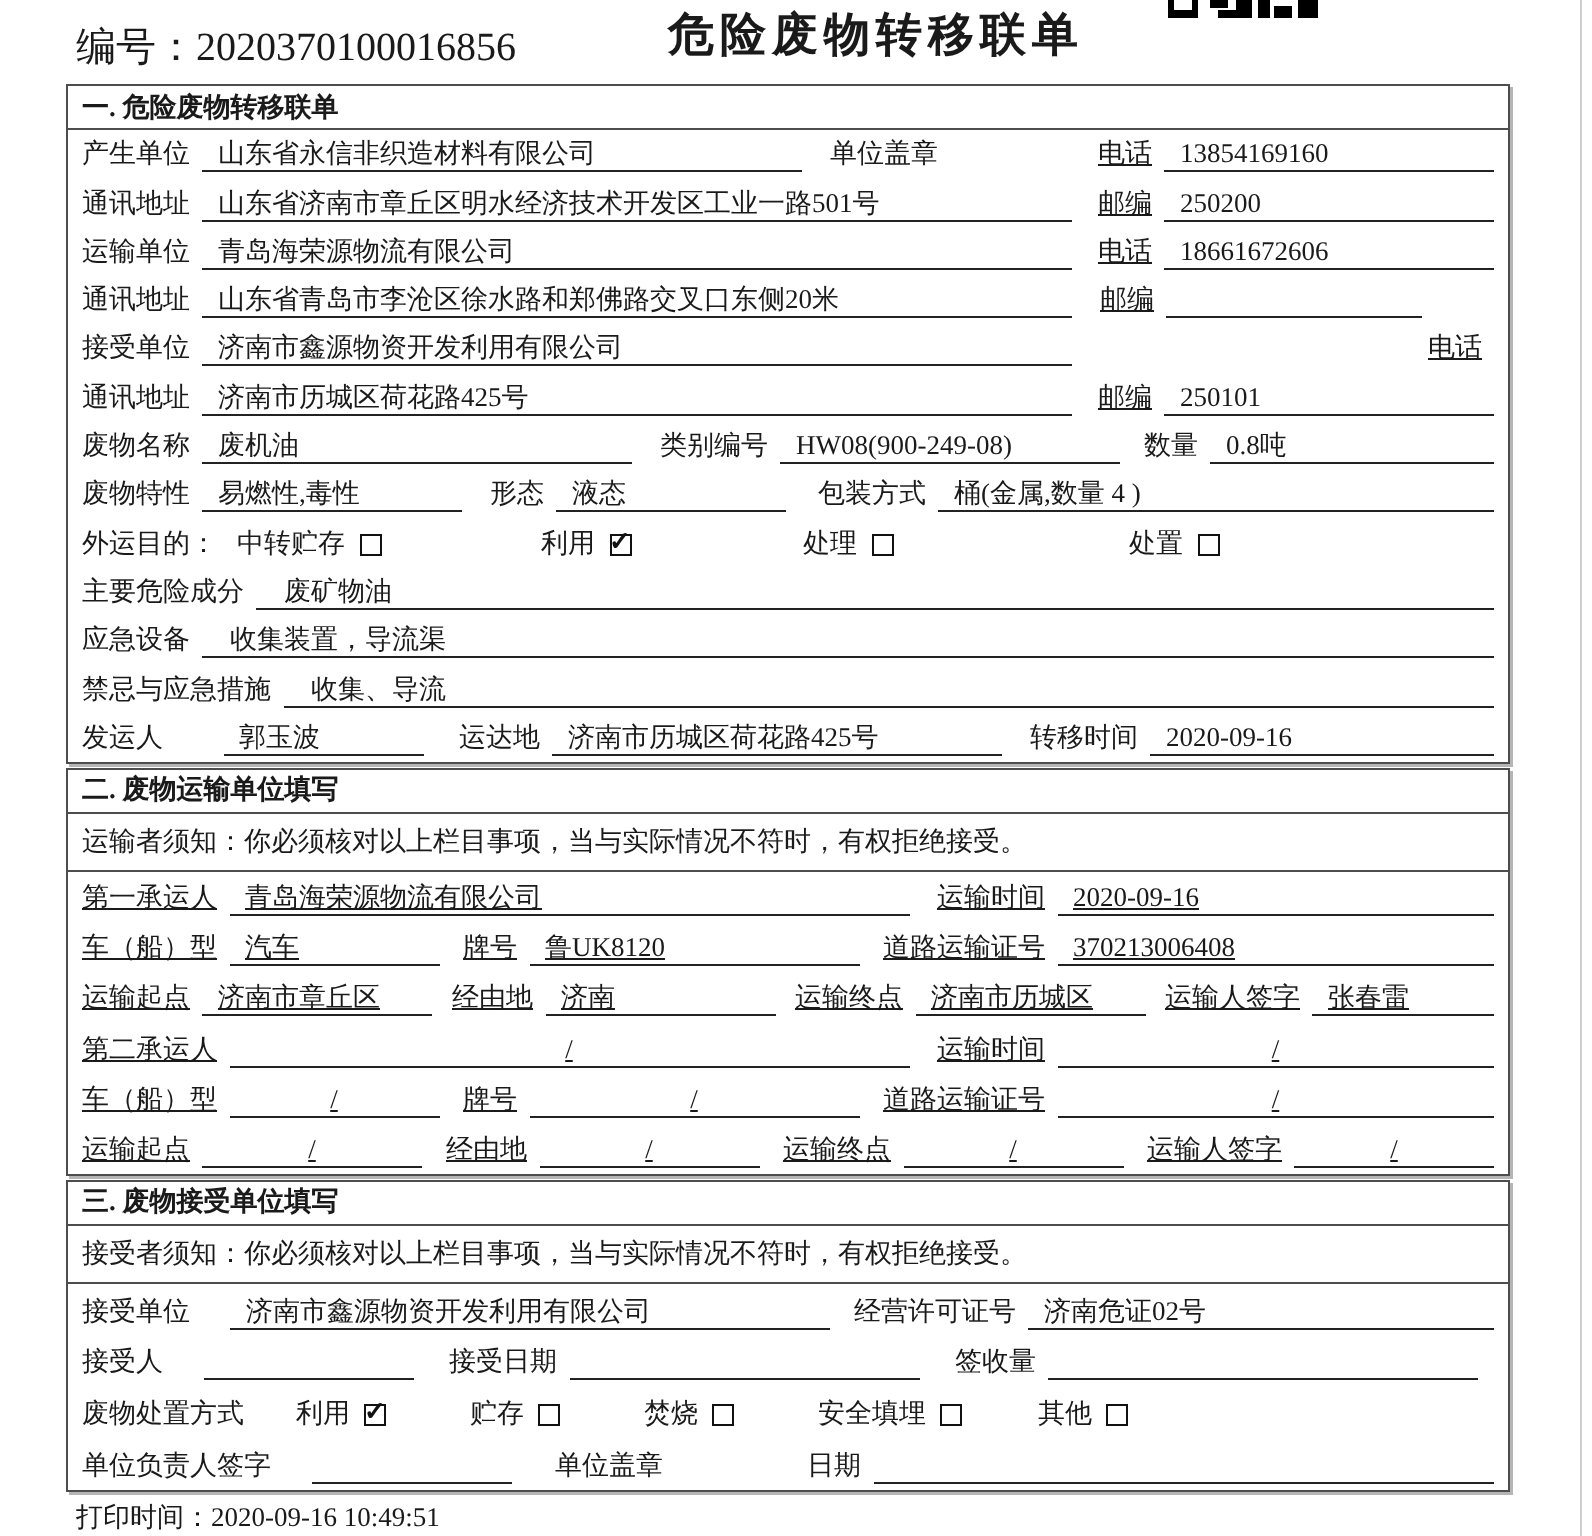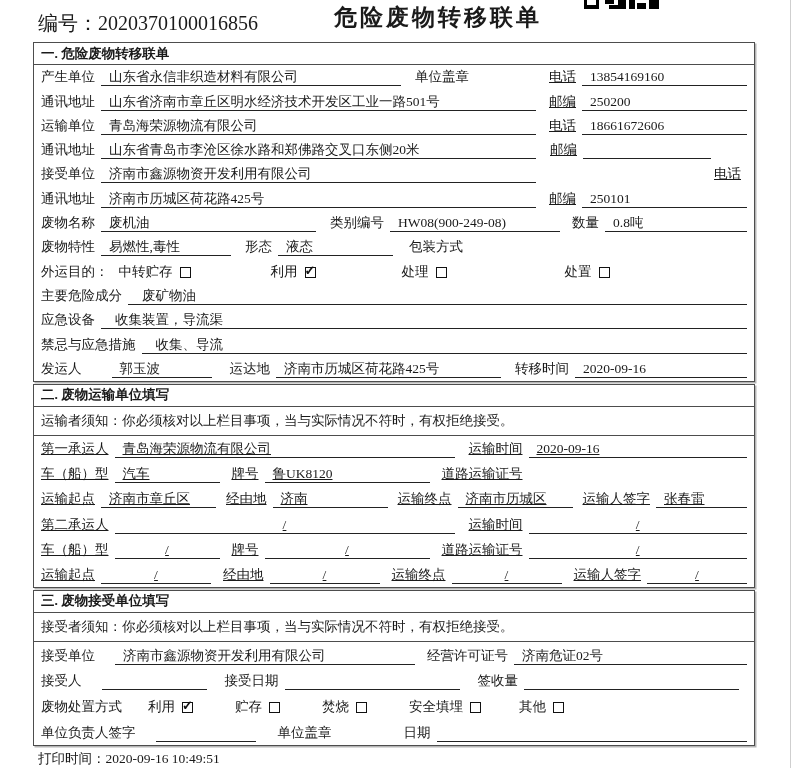--- a/index.html
+++ b/index.html
@@ -110,20 +110,21 @@
         <span class="lbl" style="margin-left:12px">数量</span>
         <span class="fld flex1">0.8吨</span>
       </div>
 
       <div class="frow">
         <span class="lbl">废物特性</span>
         <span class="fld" style="width:130px">易燃性,毒性</span>
         <span class="lbl" style="margin-left:14px">形态</span>
         <span class="fld" style="width:115px">液态</span>
         <span class="lbl" style="margin-left:16px">包装方式</span>
+        <span class="fld flex1">桶(金属,数量  4 )</span>
       </div>
 
       <div class="frow">
         <span class="lbl">外运目的：</span>
         <span class="opt" style="margin-left:4px">
           <span>中转贮存</span>
           <span class="cb"></span>
         </span>
         <span class="opt" style="margin-left:80px">
           <span>利用</span>
@@ -174,20 +175,21 @@
         <span class="lbl" style="margin-left:14px">运输时间</span>
         <span class="fld flex1">2020-09-16</span>
       </div>
 
       <div class="frow">
         <span class="lbl">车（船）型</span>
         <span class="fld" style="width:105px">汽车</span>
         <span class="lbl" style="margin-left:12px">牌号</span>
         <span class="fld" style="width:165px">鲁UK8120</span>
         <span class="lbl" style="margin-left:12px">道路运输证号</span>
+        <span class="fld flex1">370213006408</span>
       </div>
 
       <div class="frow">
         <span class="lbl">运输起点</span>
         <span class="fld" style="width:115px">济南市章丘区</span>
         <span class="lbl" style="margin-left:10px">经由地</span>
         <span class="fld" style="width:115px">济南</span>
         <span class="lbl" style="margin-left:10px">运输终点</span>
         <span class="fld" style="width:115px">济南市历城区</span>
         <span class="lbl" style="margin-left:10px">运输人签字</span>

